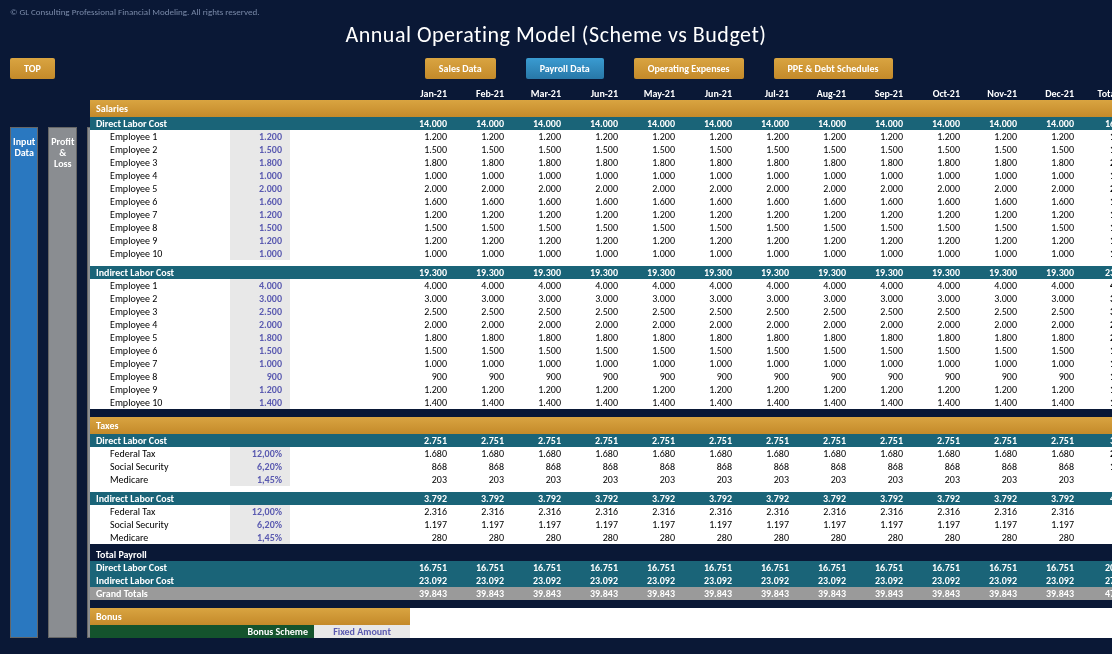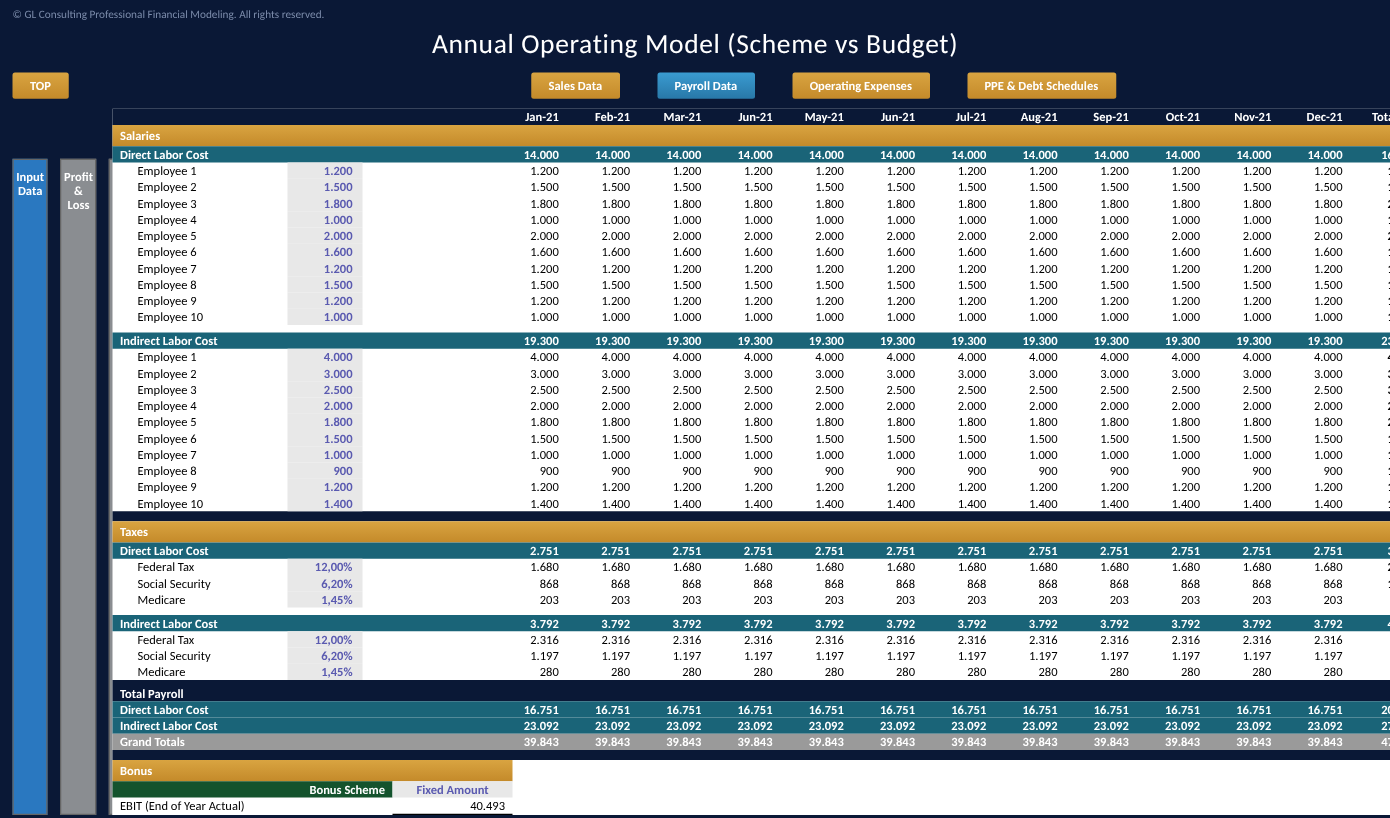--- a/index.html
+++ b/index.html
@@ -705,21 +705,17 @@
           <div class="mcol" style="font-weight:bold">39.843</div>
   <div class="tcol">478.121</div>
         </div>
         <div class="gap"></div>
         <div class="bonus-block">
   <div class="band-gold">Bonus</div>
   <div class="bonus-header">
     <div class="left">Bonus Scheme</div>
     <div class="right">Fixed Amount</div>
   </div>
-  <div class="bonus-row">
-    <div class="l">EBIT (End of Year Actual)</div>
-    <div class="r">40.493</div>
-  </div>
 </div>
       </div>
 
   </div>
 </div>
 
 </body></html>

